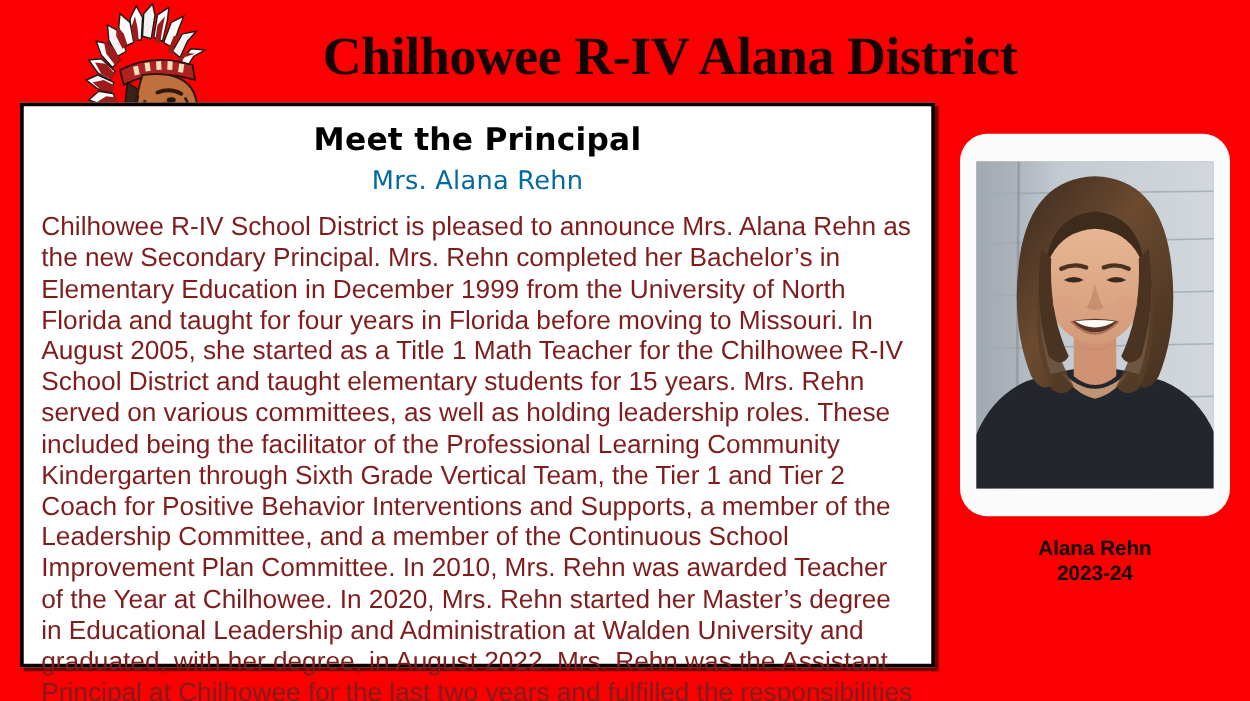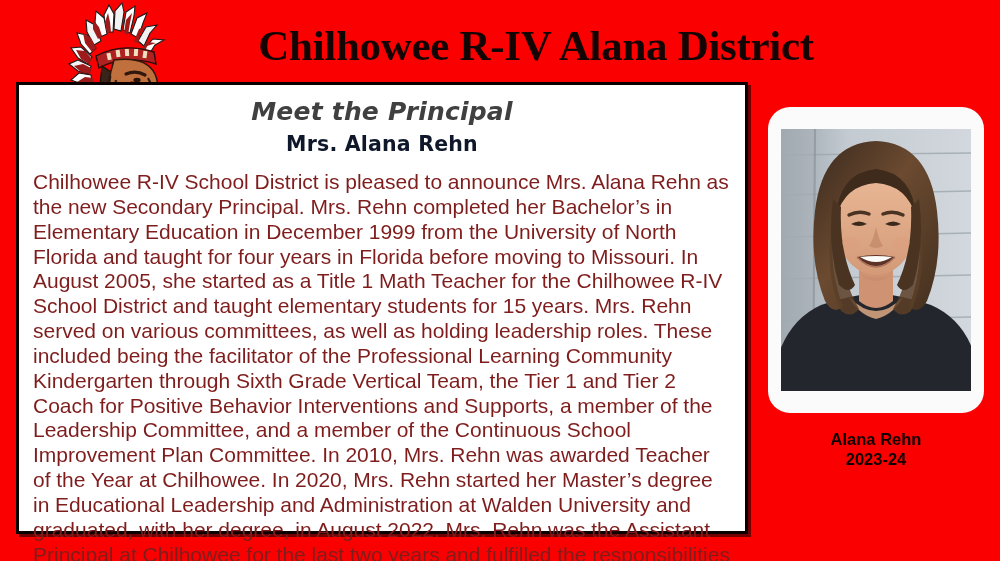--- a/index.html
+++ b/index.html
@@ -59,32 +59,31 @@
     border: 3px solid #0a0000;
     box-sizing: border-box;
     box-shadow: 3px 3px 0 rgba(0,0,0,0.55);
   }
 
   #card-heading {
     text-align: center;
     font-family: "DejaVu Sans", sans-serif;
     font-weight: bold;
     font-size: 25px;
-    color: #404040;
+    color: #000000;
     margin-top: 12px;
     letter-spacing: 0.2px;
-    font-style: italic;
   }
 
   #card-subheading {
     text-align: center;
     font-family: "DejaVu Sans", sans-serif;
-    font-weight: bold;
+    font-weight: normal;
     font-size: 20.5px;
-    color: #0f172a;
+    color: #0369a1;
     margin-top: 6px;
     letter-spacing: 0.2px;
   }
 
   #article-body {
     margin: 14px 14px 0 14px;
     font-family: "Liberation Sans", sans-serif;
     font-size: 21px;
     line-height: 24.85px;
     color: #7f1d1d;

